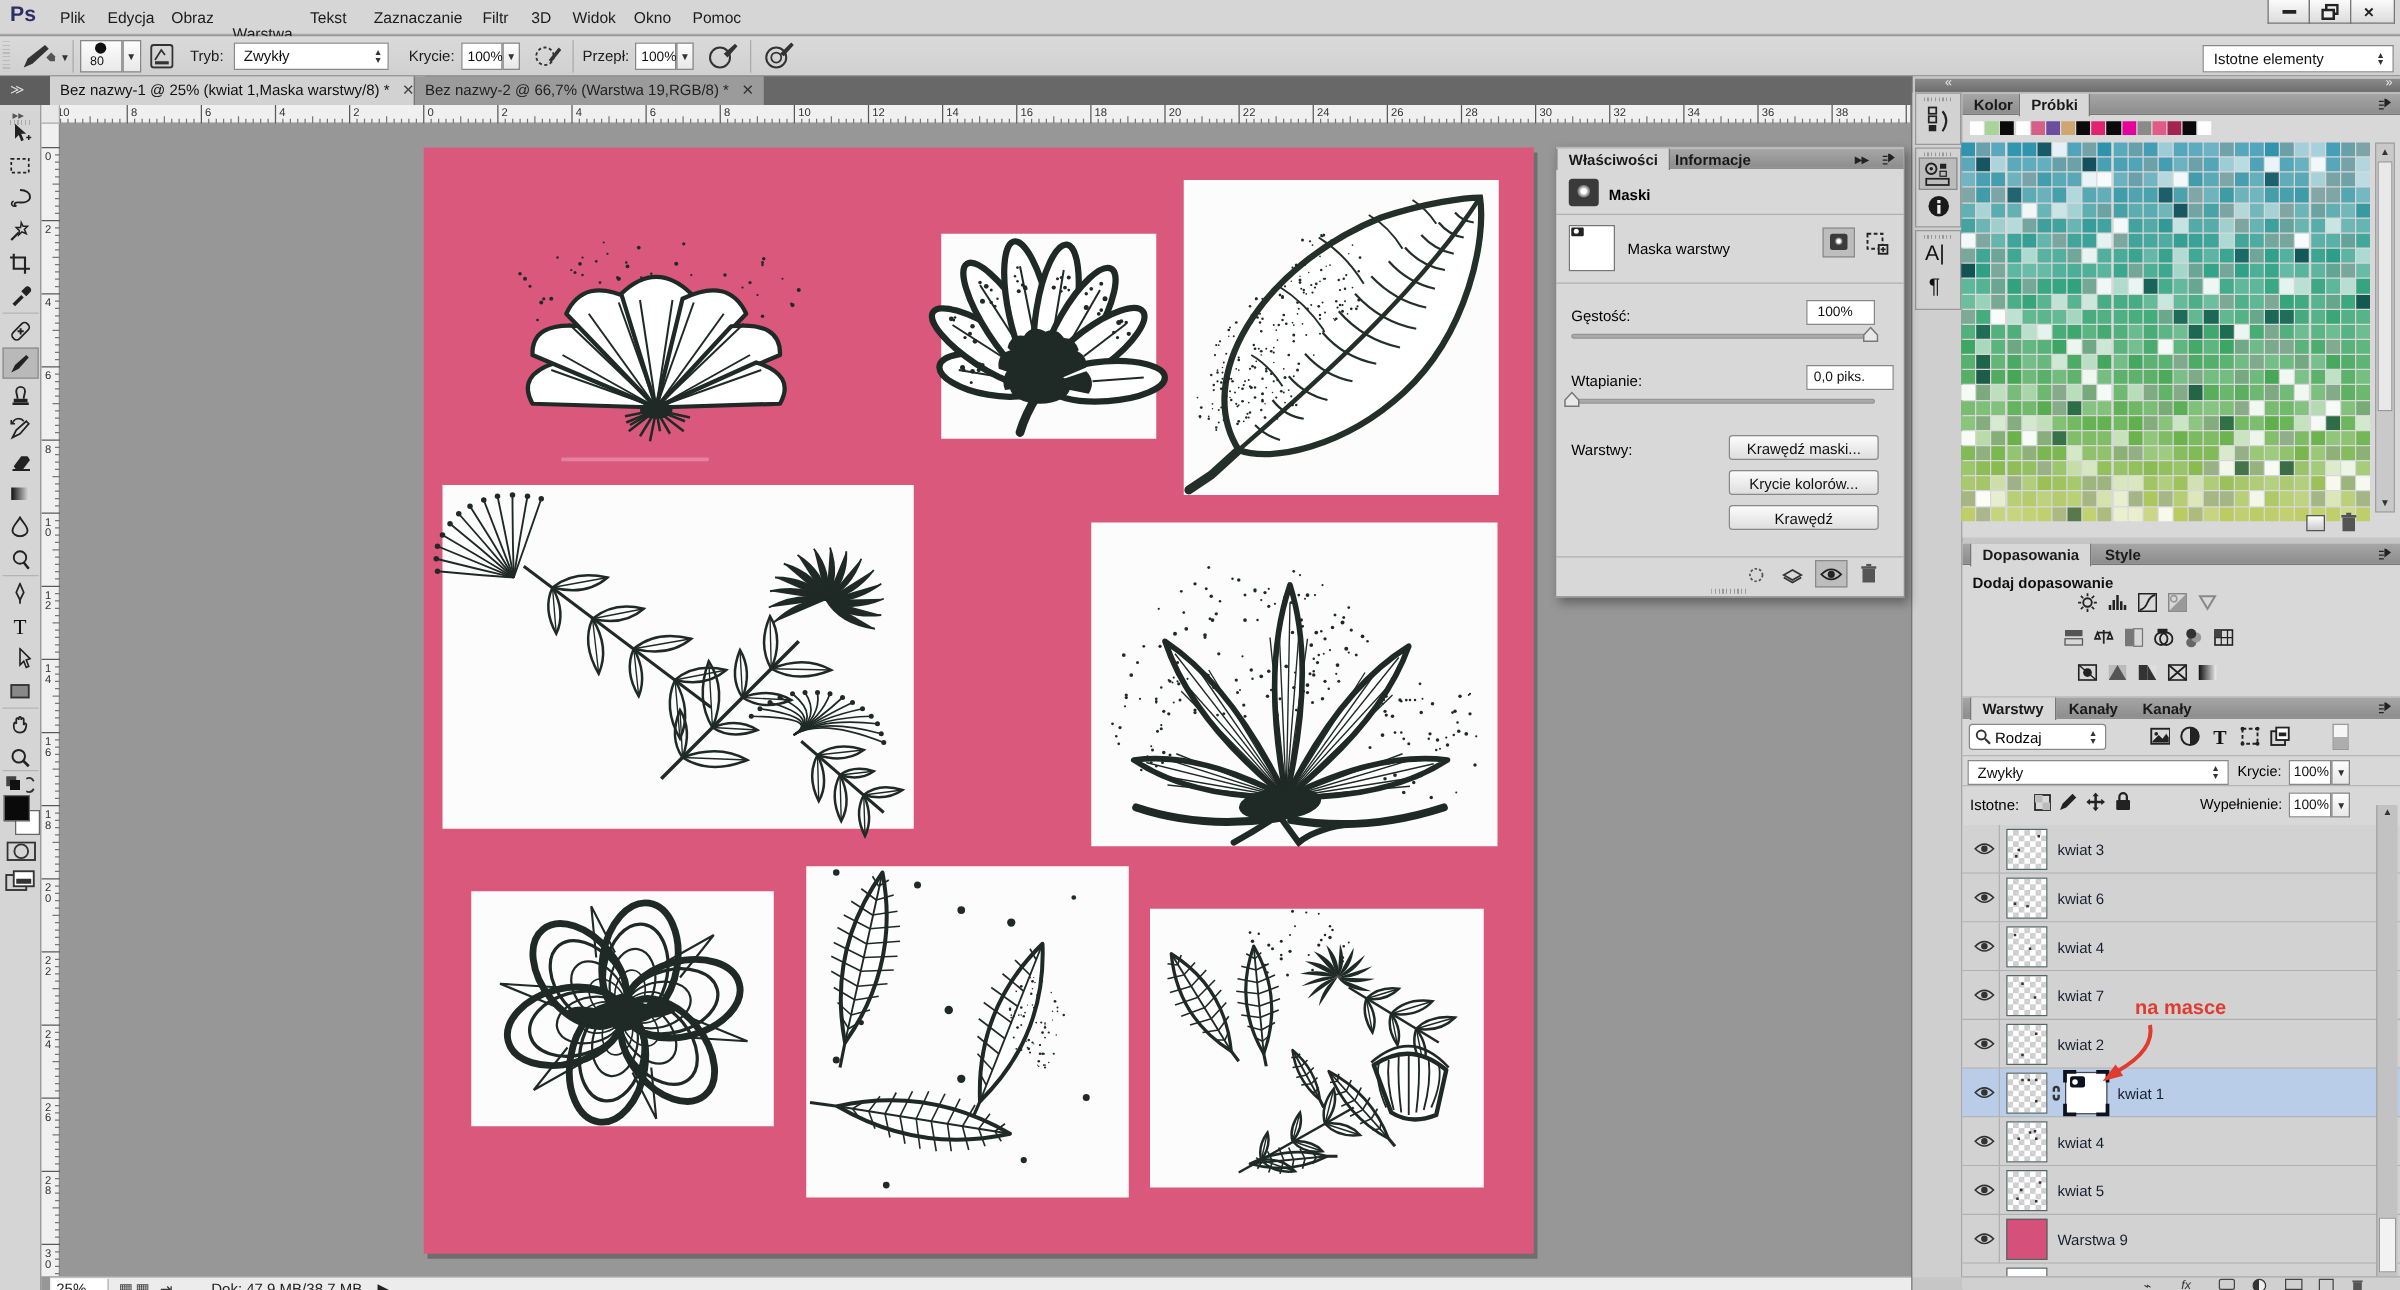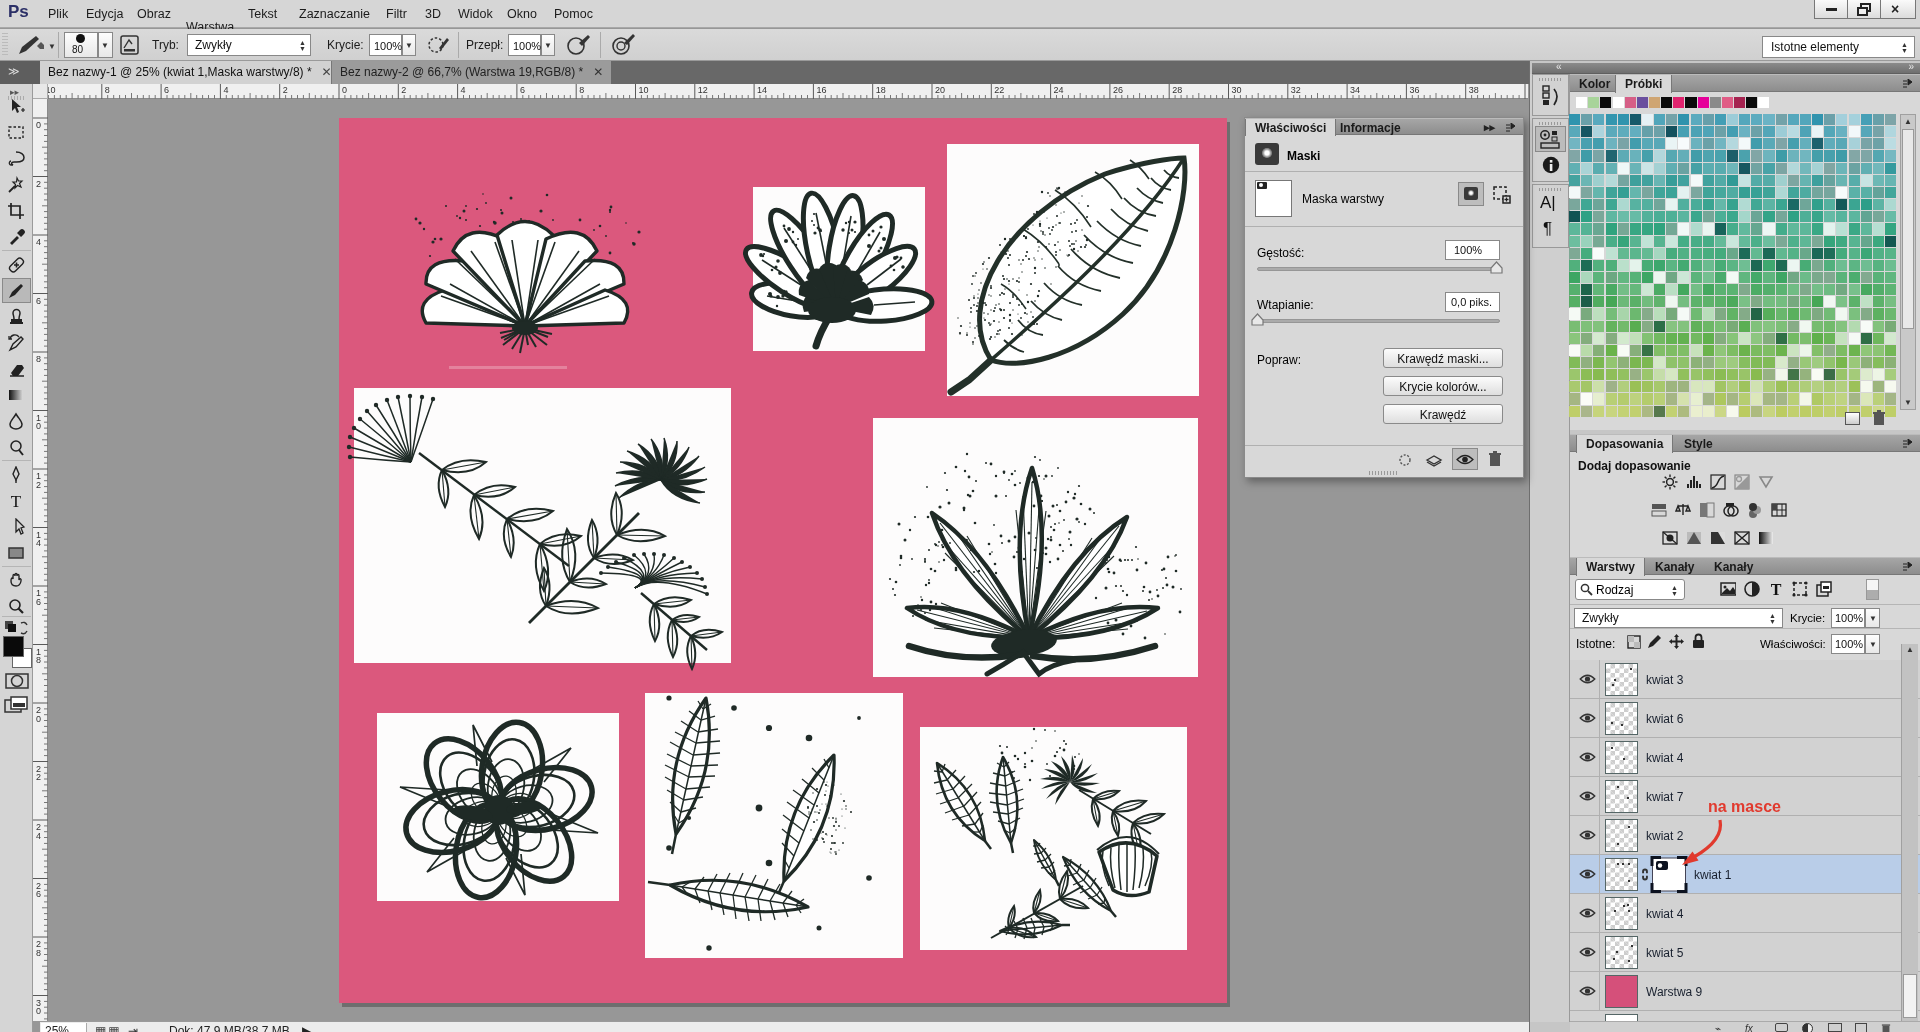--- a/index.html
+++ b/index.html
@@ -2705,21 +2705,21 @@
     <svg class="abs" style="left:77px;top:77px" width="15" height="15" viewBox="0 0 15 15">
       <path d="M1 14 L3 9 L11 1 L14 4 L6 12 Z" fill="#222"></path>
     </svg>
     <svg class="abs" style="left:99px;top:77px" width="15" height="15" viewBox="0 0 15 15">
       <path d="M7.5 0 L10 3 H8.5 V6.5 H12 V5 L15 7.5 L12 10 V8.5 H8.5 V12 H10 L7.5 15 L5 12 H6.5 V8.5 H3 V10 L0 7.5 L3 5 V6.5 H6.5 V3 H5 Z" fill="#222"></path>
     </svg>
     <svg class="abs" style="left:122px;top:76px" width="13" height="16" viewBox="0 0 13 16">
       <rect x="1" y="7" width="11" height="8" rx="1" fill="#222"></rect>
       <path d="M3.5 7 V4.5 a3 3 0 0 1 6 0 V7" fill="none" stroke="#222" stroke-width="1.8"></path>
     </svg>
-    <span class="abs" style="left:190px;top:81px;font-size:11.5px">Właściwości:</span>
+    <span class="abs" style="left:190px;top:81px;font-size:11.5px">Wypełnienie:</span>
     <span class="obox" style="left:261px;top:77px;width:34px;height:20px;padding:3px 0 0 3px;font-size:11px">100%</span>
     <span class="dd" style="left:295px;top:77px;width:15px;height:20px"></span>
     <span class="abs" style="left:299px;top:83px;font-size:8px;color:#333">▼</span>
   </div>
 <div class="lrow abs" style="left:1570px;top:660px;background:#d2d2d2">
     <b class="sep"></b>
     <svg class="eye" width="17" height="12" viewBox="0 0 17 12">
       <path d="M1.2 6 Q8.5 -1.5 15.8 6 Q8.5 13.5 1.2 6 Z" fill="none" stroke="#333" stroke-width="1.3"></path>
       <circle cx="8.5" cy="6" r="2.6" fill="#333"></circle>
     </svg>
@@ -2887,26 +2887,26 @@
       <line x1="13.5" y1="15.5" x2="17.5" y2="15.5" stroke="#222" stroke-width="1.3"></line>
     </svg>
     <div class="abs" style="left:0;top:108px;width:278px;height:1px;background:#b0b0b0"></div>
     <span class="abs" style="left:12px;top:128px;font-size:12px">Gęstość:</span>
     <span class="obox" style="left:200px;top:122px;width:55px;height:20px;padding:3px 0 0 8px;font-size:11px">100%</span>
     <div class="abs" style="left:12px;top:149px;width:243px;height:4px;background:#aaa;border:1px solid #969696;border-radius:2px"></div>
     <svg class="abs" style="left:245px;top:143px" width="13" height="13" viewBox="0 0 13 13">
       <path d="M6.5 1 L12 7 V12 H1 V7 Z" fill="#e8e8e8" stroke="#777" stroke-width="1.2"></path>
     </svg>
     <span class="abs" style="left:12px;top:180px;font-size:12px">Wtapianie:</span>
-    <span class="obox" style="left:200px;top:174px;width:55px;height:20px;padding:3px 0 0 5px;font-size:11px;white-space:nowrap">0,0 piks.</span>
+    <span class="obox" style="left:200px;top:174px;width:70px;height:20px;padding:3px 0 0 5px;font-size:11px;white-space:nowrap">0,0 piks.</span>
     <div class="abs" style="left:12px;top:201px;width:243px;height:4px;background:#aaa;border:1px solid #969696;border-radius:2px"></div>
     <svg class="abs" style="left:6px;top:195px" width="13" height="13" viewBox="0 0 13 13">
       <path d="M6.5 1 L12 7 V12 H1 V7 Z" fill="#e8e8e8" stroke="#777" stroke-width="1.2"></path>
     </svg>
-    <span class="abs" style="left:12px;top:235px;font-size:12px">Popraw:</span>
+    <span class="abs" style="left:12px;top:235px;font-size:12px">Warstwy:</span>
     <span class="btn" style="left:138px;top:230px;width:120px;height:20px;padding-top:3px">Krawędź maski...</span>
     <span class="btn" style="left:138px;top:258px;width:120px;height:20px;padding-top:3px">Krycie kolorów...</span>
     <span class="btn" style="left:138px;top:286px;width:120px;height:20px;padding-top:3px">Krawędź</span>
     <div class="abs" style="left:0;top:327px;width:278px;height:1px;background:#b0b0b0"></div>
     <svg class="abs" style="left:152px;top:334px" width="16" height="16" viewBox="0 0 16 16">
       <circle cx="8" cy="8" r="5" fill="none" stroke="#555" stroke-width="1.4" stroke-dasharray="2 1.6"></circle>
     </svg>
     <svg class="abs" style="left:180px;top:334px" width="18" height="16" viewBox="0 0 18 16">
       <path d="M2 8 L9 4 16 8 9 12 Z" fill="none" stroke="#333" stroke-width="1.4"></path>
       <path d="M2 10 L9 14 16 10" fill="none" stroke="#333" stroke-width="1.4"></path>

